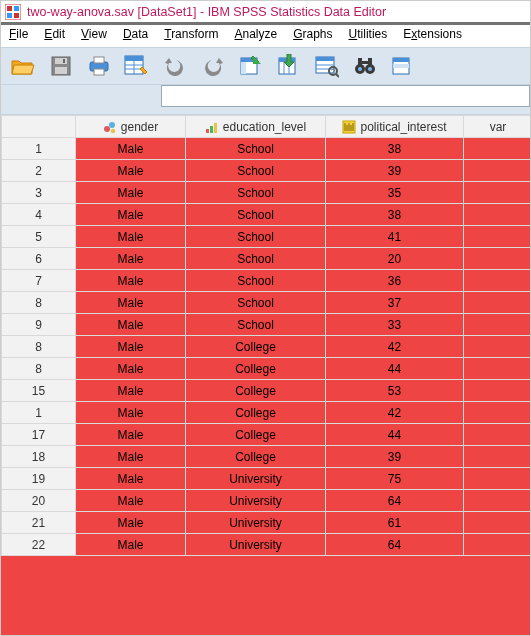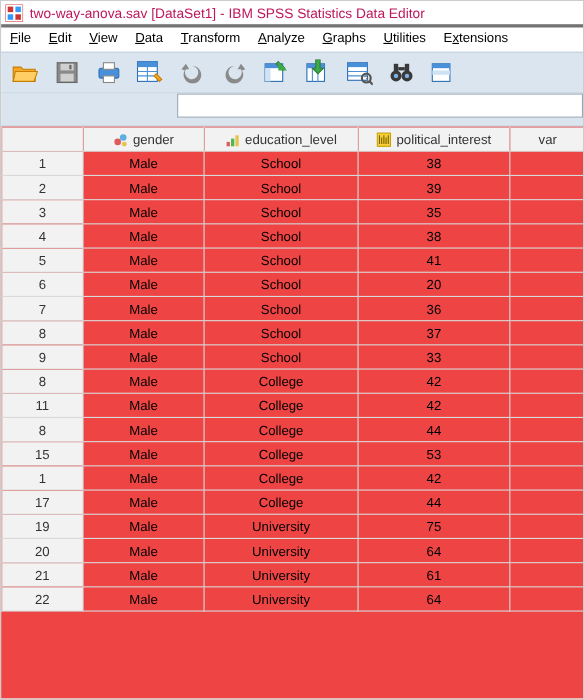--- a/index.html
+++ b/index.html
@@ -357,52 +357,52 @@
           <td></td>
         </tr>
         <tr>
           <td class="rowhead">8</td>
           <td>Male</td>
           <td>College</td>
           <td>42</td>
           <td></td>
         </tr>
         <tr>
-          <td class="rowhead">11</td>
+          <td class="rowhead">8</td>
+          <td>Male</td>
+          <td>College</td>
+          <td>44</td>
+          <td></td>
+        </tr>
+        <tr>
+          <td class="rowhead">15</td>
+          <td>Male</td>
+          <td>College</td>
+          <td>53</td>
+          <td></td>
+        </tr>
+        <tr>
+          <td class="rowhead">1</td>
           <td>Male</td>
           <td>College</td>
           <td>42</td>
           <td></td>
         </tr>
         <tr>
-          <td class="rowhead">8</td>
+          <td class="rowhead">17</td>
           <td>Male</td>
           <td>College</td>
           <td>44</td>
           <td></td>
         </tr>
         <tr>
-          <td class="rowhead">15</td>
-          <td>Male</td>
-          <td>College</td>
-          <td>53</td>
-          <td></td>
-        </tr>
-        <tr>
-          <td class="rowhead">1</td>
-          <td>Male</td>
-          <td>College</td>
-          <td>42</td>
-          <td></td>
-        </tr>
-        <tr>
-          <td class="rowhead">17</td>
-          <td>Male</td>
-          <td>College</td>
-          <td>44</td>
+          <td class="rowhead">18</td>
+          <td>Male</td>
+          <td>College</td>
+          <td>39</td>
           <td></td>
         </tr>
         <tr>
           <td class="rowhead">19</td>
           <td>Male</td>
           <td>University</td>
           <td>75</td>
           <td></td>
         </tr>
         <tr>

